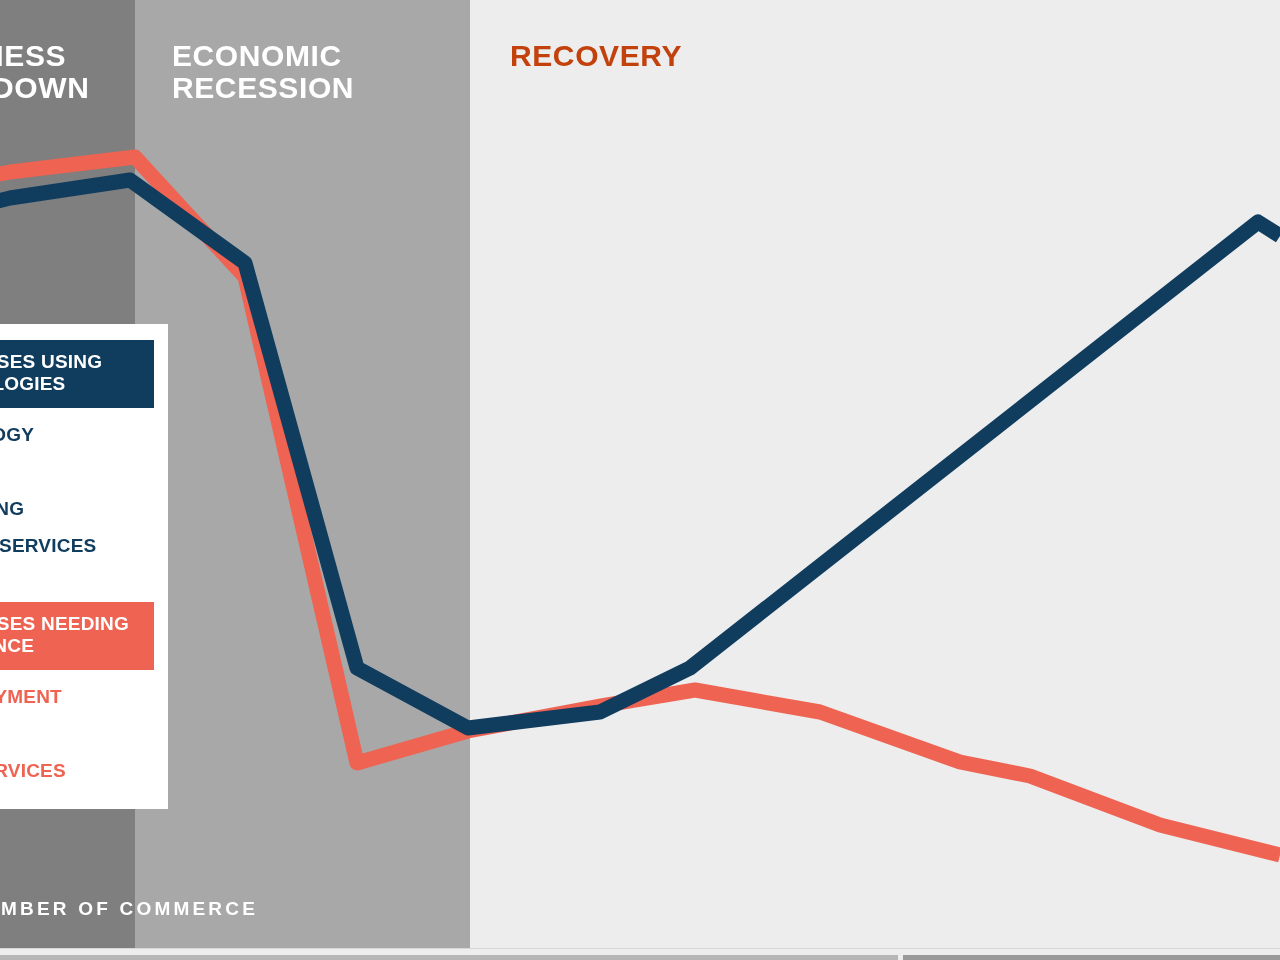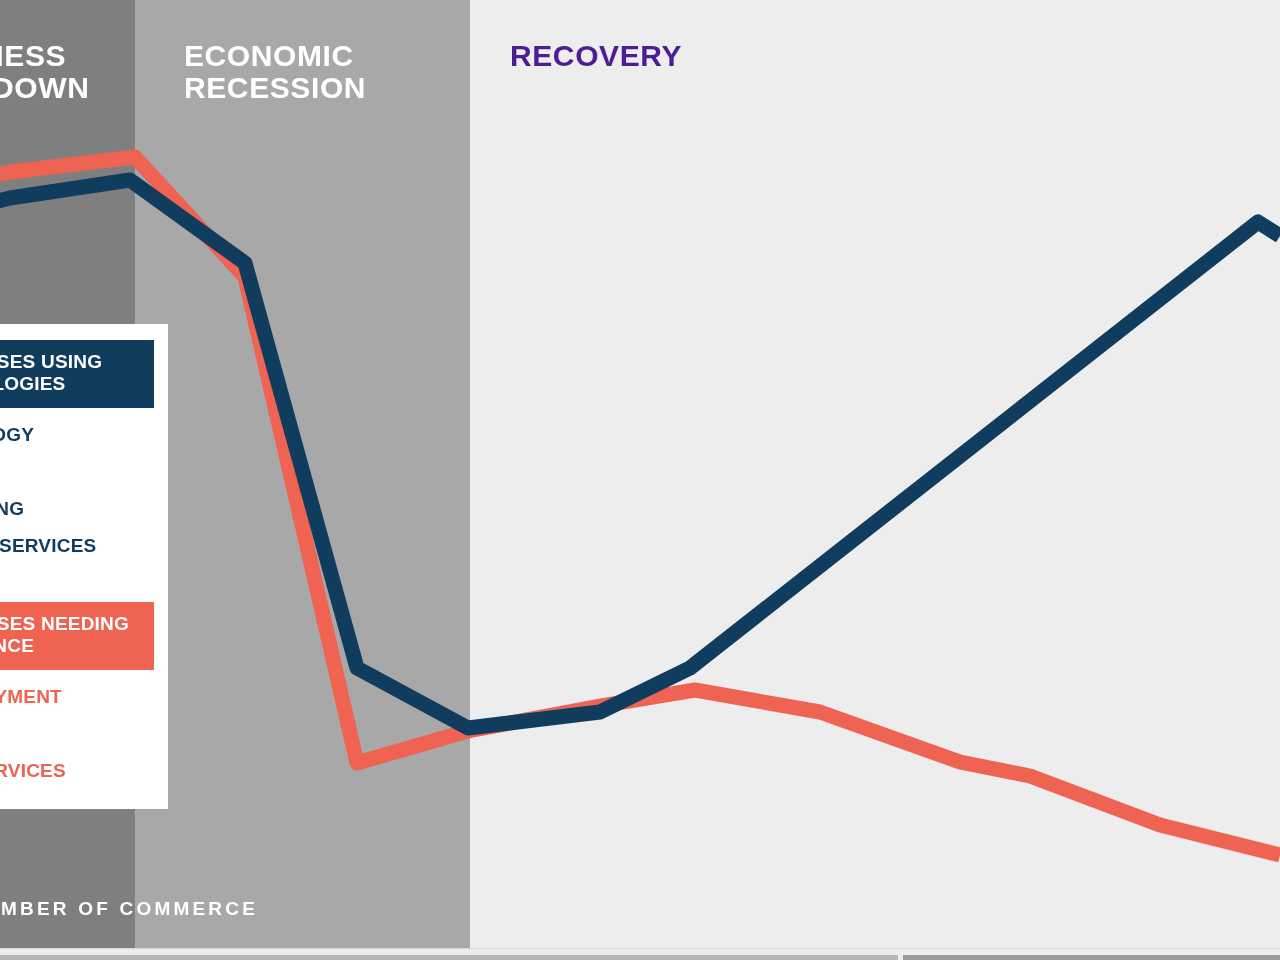--- a/index.html
+++ b/index.html
@@ -53,21 +53,21 @@
     text-transform: uppercase;
     white-space: pre-line;
   }
   .phase-shutdown {
     left: -92px;
     top: 40px;
     color: #ffffff;
     text-align: left;
   }
   .phase-recession {
-    left: 184px;
+    left: 172px;
     top: 40px;
     color: #ffffff;
   }
   .phase-recovery {
     left: 510px;
     top: 40px;
     color: #1b1b1b;
   }
 
   
@@ -168,21 +168,21 @@
 <div id="stage">
 
   <div class="band band-shutdown" style="background: rgb(127, 127, 127);"></div>
   <div class="band band-recession" style="background: rgb(168, 168, 168);"></div>
   <div class="band band-recovery" style="background: rgb(237, 237, 237);"></div>
 
   <div class="phase-label phase-shutdown" style="color: rgb(255, 255, 255);">BUSINESS
 SHUTDOWN</div>
   <div class="phase-label phase-recession" style="color: rgb(255, 255, 255);">ECONOMIC
 RECESSION</div>
-  <div class="phase-label phase-recovery" style="color: #4c1d95;">RECOVERY</div>
+  <div class="phase-label phase-recovery" style="color: #c2410c;">RECOVERY</div>
 
   <svg id="plot" viewBox="0 0 1280 960" preserveAspectRatio="none">
     <polyline id="series-coral" fill="none" stroke-width="15" stroke-linejoin="round" stroke-linecap="butt" points="-60,185 10,172 135,157 245,277 357,763 468,731 600,706 695,690 820,712 960,762 1030,776 1160,825 1280,855" stroke="#ef6352"></polyline>
     <polyline id="series-navy" fill="none" stroke-width="15" stroke-linejoin="round" stroke-linecap="butt" points="-60,215 10,198 130,180 245,263 357,668 468,728 600,712 690,668 1258,222 1280,236" stroke="#103c5e"></polyline>
   </svg>
 
   <div class="legend">
 
     <div class="legend-group">
       <div class="legend-swatch navy" style="background: rgb(16, 60, 94);">BUSINESSES USING

